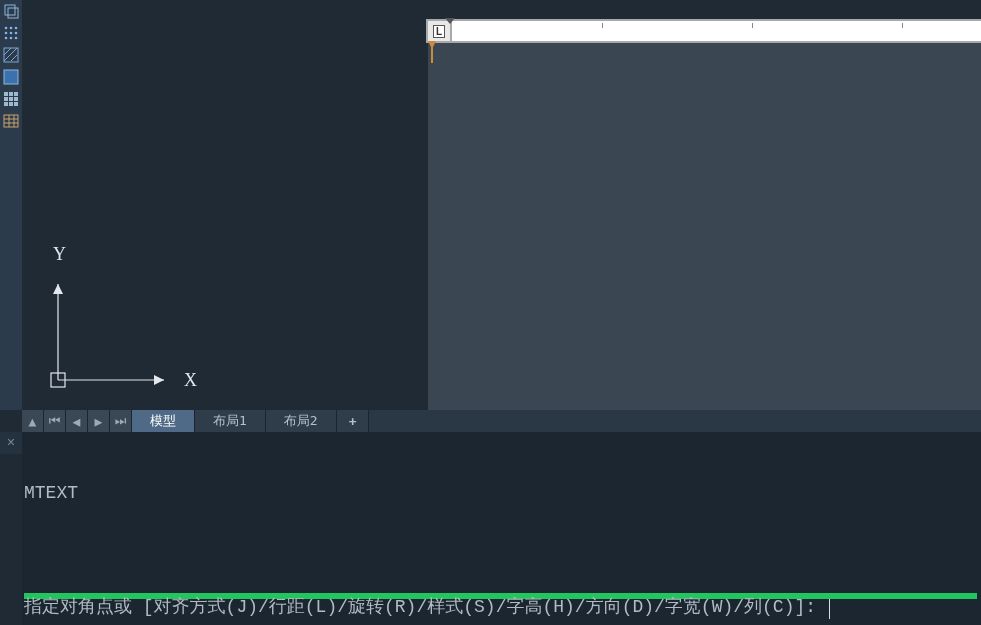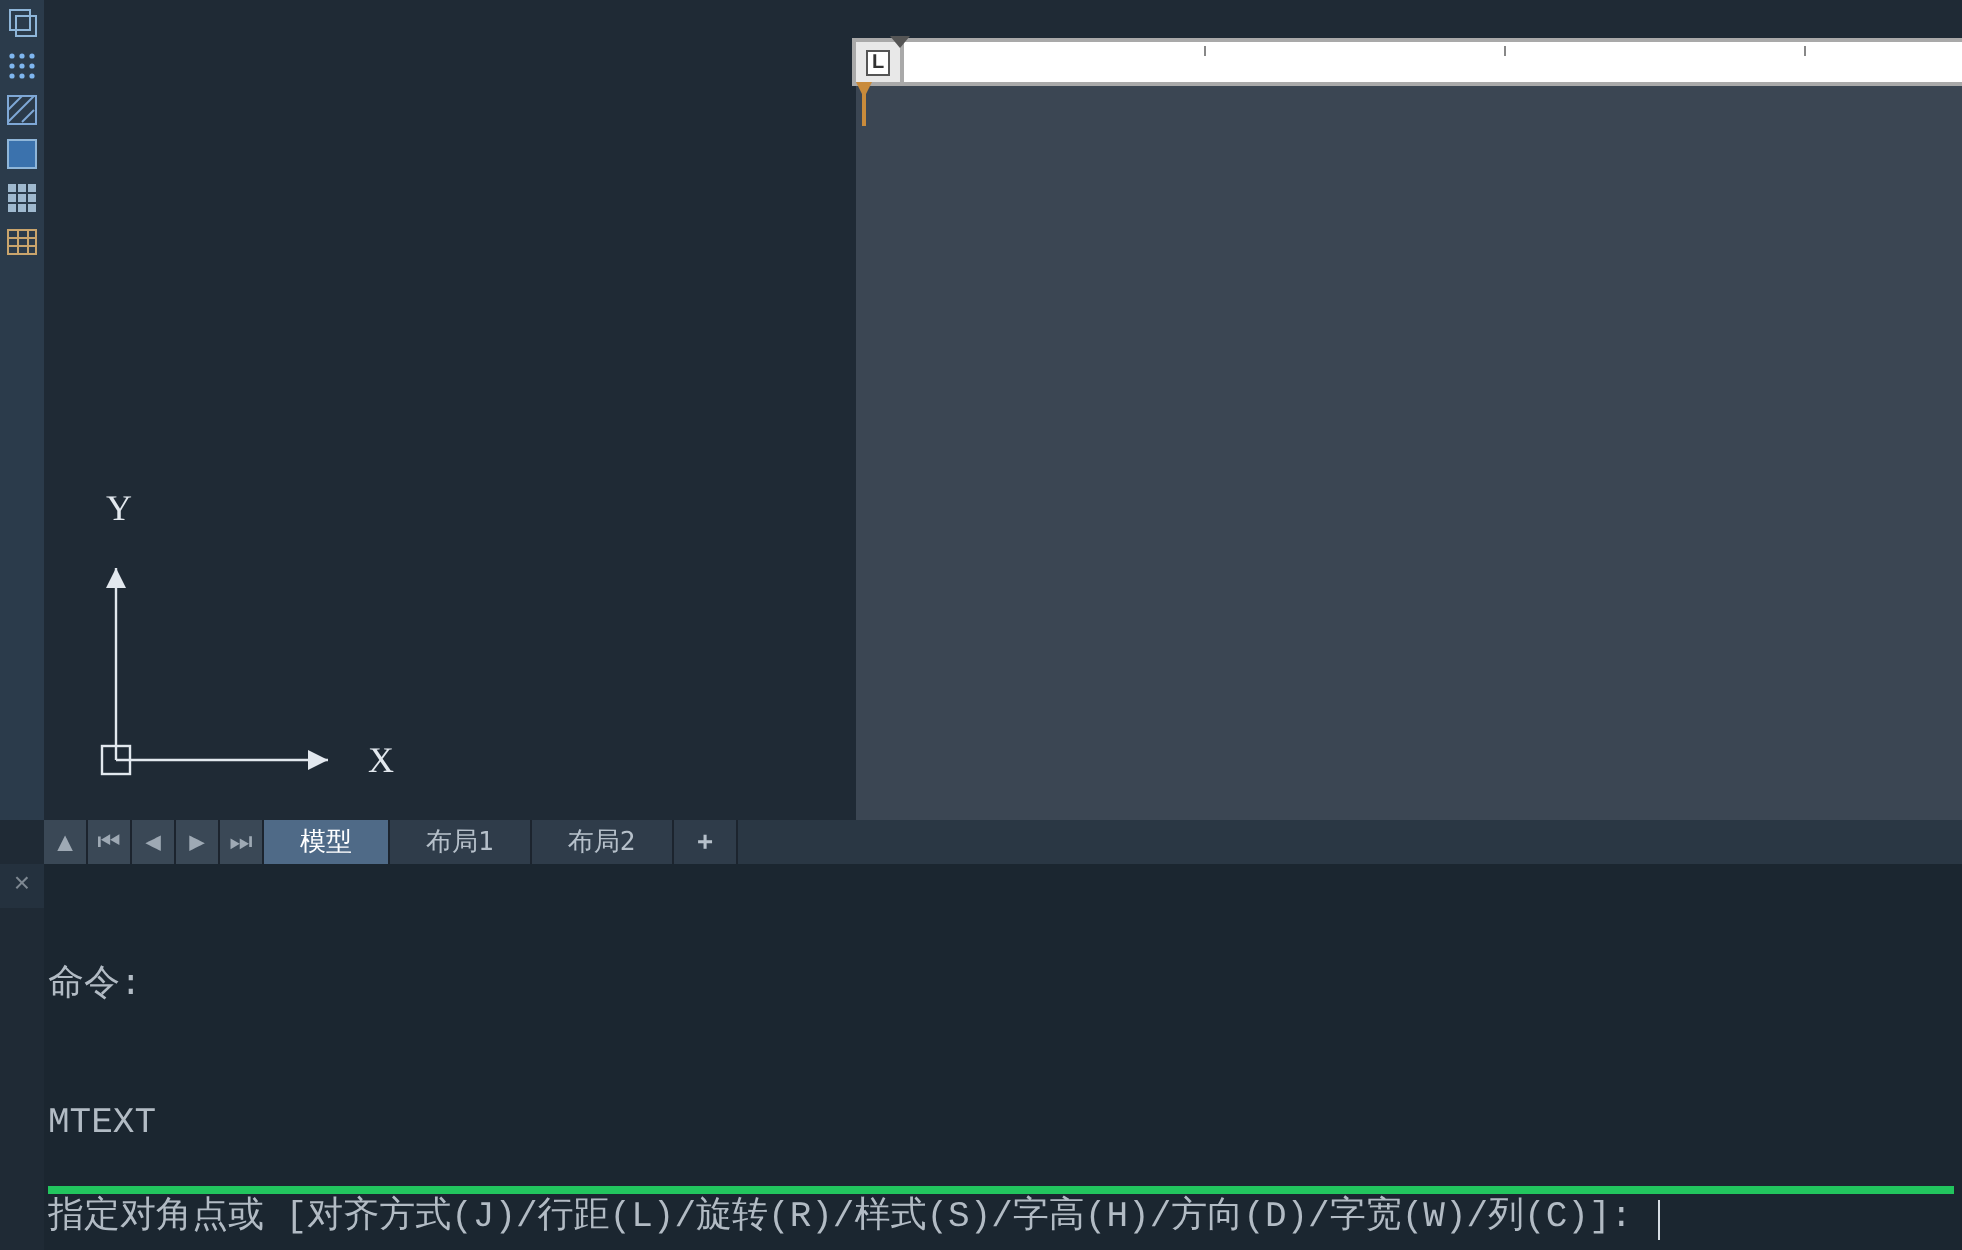--- a/index.html
+++ b/index.html
@@ -148,23 +148,23 @@
     cursor:pointer;
     font-size: 14px;
   }
   .cmd-history {
     position: absolute; left: 2px; top: 4px; right: 4px;
     white-space: pre;
   }
   .cmd-input-line {
     position: absolute; left: 2px; bottom: 6px; right: 4px;
     height: 26px;
-    display: flex; align-items: center;
+    display: flex; align-items: flex-end;
     white-space: pre;
-    border-top: 4px solid #22c55e;
+    border-top: 6px solid #22c55e;
     padding-top: 3px;
   }
   .cmd-input-line .caret {
     display:inline-block; width:1px; height:20px; background:#d6dde4;
     margin-left:2px; vertical-align: middle;
   }
 </style>
 </head>
 <body>
 
@@ -281,21 +281,20 @@
   <div class="tab add">
       <span>+</span>
     </div>
 </div>
 
 <div class="cmd-panel">
   <div class="cmd-close">
       <span>×</span>
     </div>
   <div class="cmd-history">
-    <div>命令:</div>
     <div>MTEXT</div>
     
     
   </div>
   <div class="cmd-input-line">
     <span>指定对角点或 [对齐方式(J)/行距(L)/旋转(R)/样式(S)/字高(H)/方向(D)/字宽(W)/列(C)]: </span><span class="caret"></span>
   </div>
 </div>
 
 </body></html>

